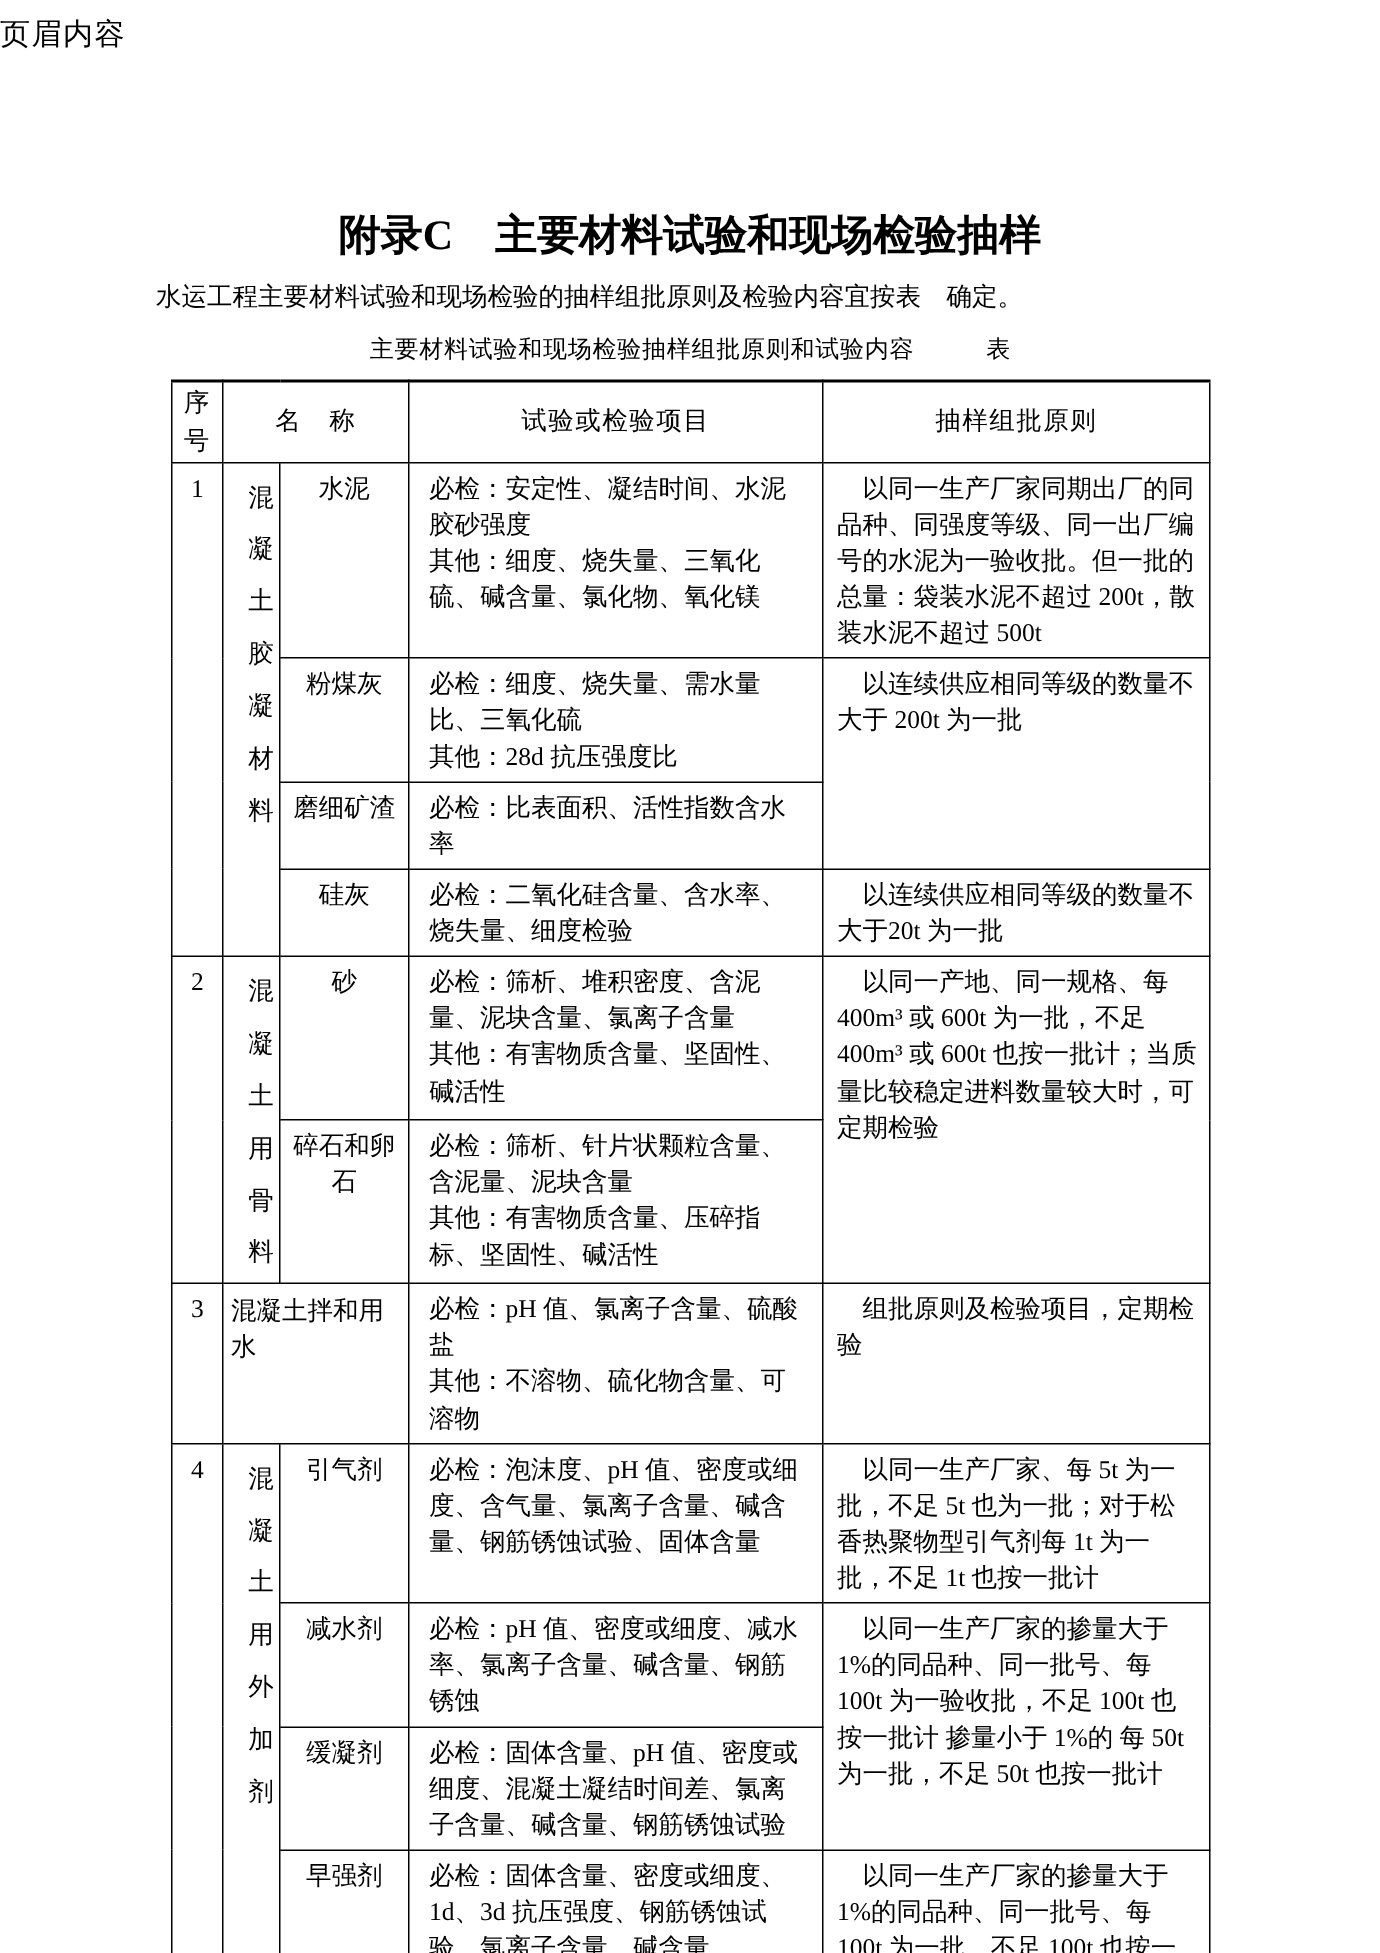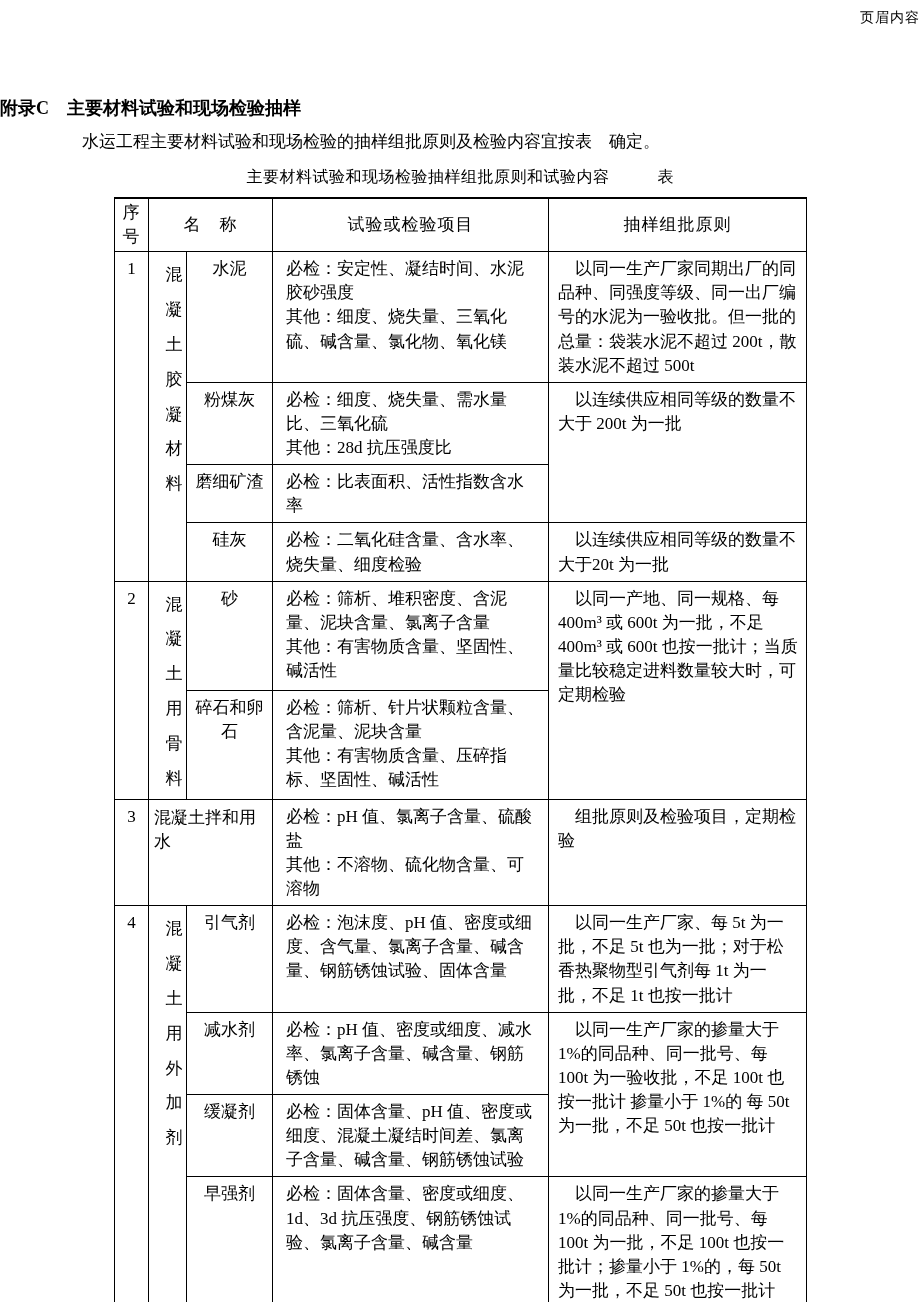--- a/index.html
+++ b/index.html
@@ -2,23 +2,23 @@
 <html><head>
 <meta charset="utf-8">
 <style>
   * { margin:0; padding:0; box-sizing:border-box; }
   html,body { background:#ffffff; }
   body {
     width:920px; height:1302px; position:relative;
     font-family:"Liberation Serif", serif; color:#000;
     overflow:hidden;
   }
-  .hdr { text-align:right; padding-top:9px; font-size:14px; letter-spacing:1px; }
-  .title-block { margin-top:68px; text-align:left; font-weight:bold; font-size:18px; line-height:1.55; }
-  .intro { margin-top:7px; padding-left:82px; font-size:17px; white-space:nowrap; }
+  .hdr { text-align:left; padding-top:9px; font-size:20px; letter-spacing:1px; }
+  .title-block { margin-top:100px; text-align:center; font-weight:bold; font-size:28px; line-height:1.55; }
+  .intro { margin-top:7px; padding-left:104px; font-size:17px; white-space:nowrap; }
   .caption { margin-top:14px; text-align:center; font-size:16px; }
   .cap-main { font-weight:normal; letter-spacing:0.5px; }
   .cap-suffix { margin-left:3em; }
   table {
     border-collapse:collapse; table-layout:fixed;
     margin:9px 0 0 114px; width:692px;
     font-size:17px; border-top:2px solid #000;
   }
   th, td { border:1px solid #000; vertical-align:top; line-height:1.42; }
   .c-head { text-align:center; vertical-align:middle; font-weight:normal; padding:2px; letter-spacing:1px; }

